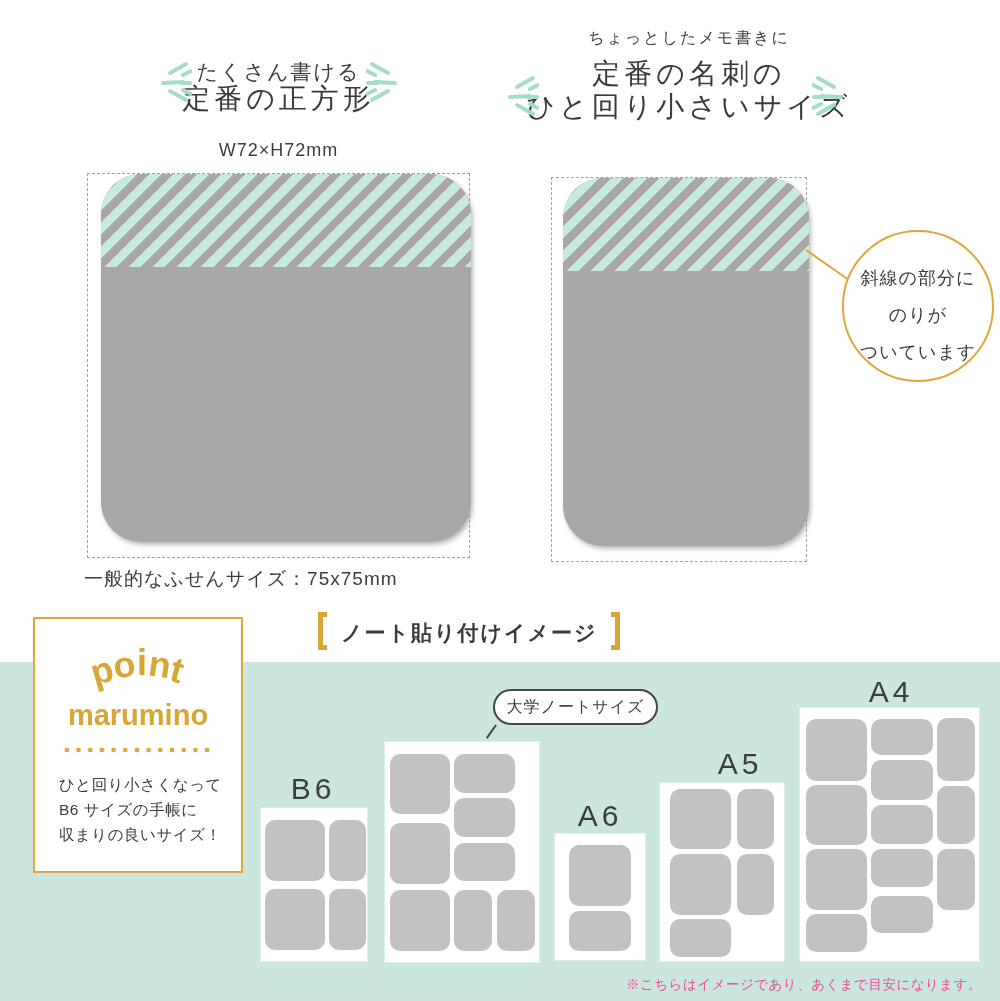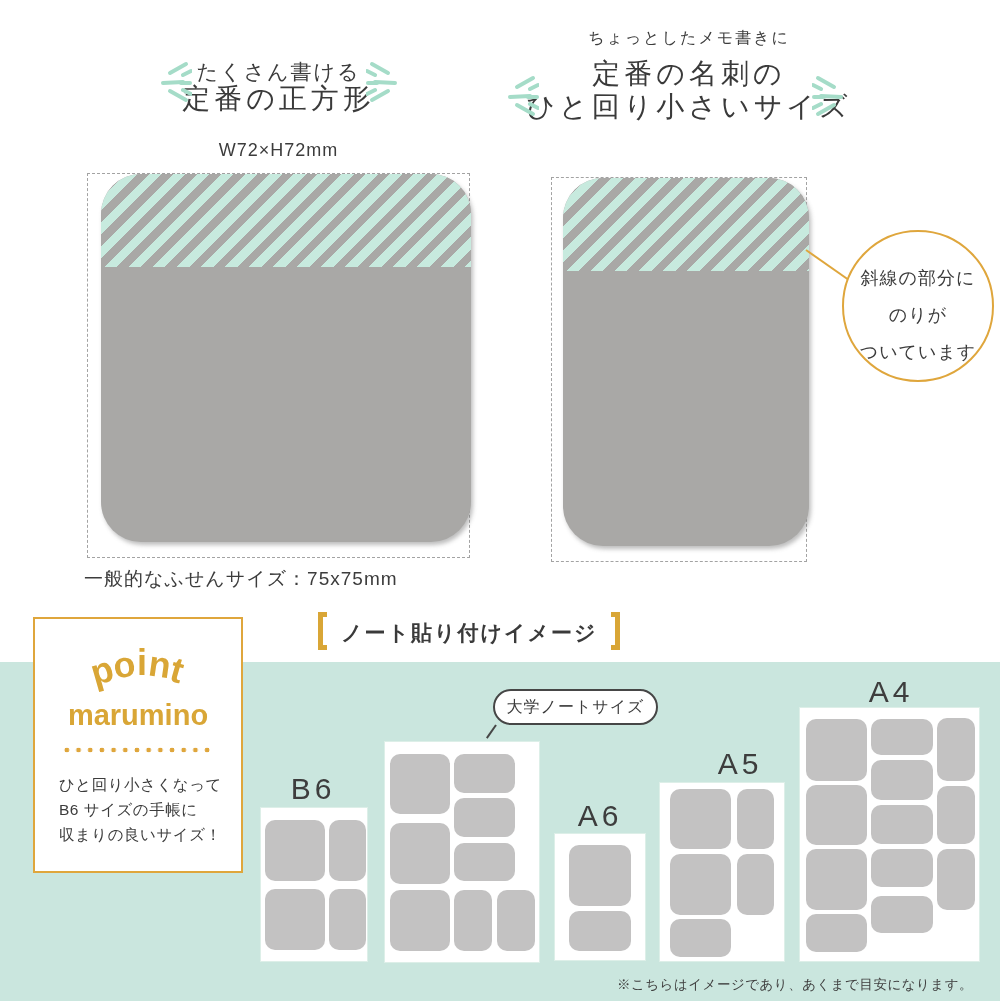--- a/index.html
+++ b/index.html
@@ -66,21 +66,21 @@
     border:2px solid #464646;border-radius:19px;box-sizing:border-box;z-index:3;
     text-align:center;line-height:32px;font-size:16px;letter-spacing:1px;color:#3c3c3c;}
   .bubble-tail{position:absolute;left:496px;top:724px;width:16px;height:2px;background:#464646;
     transform:rotate(125deg);transform-origin:left center;z-index:3;}
 
   
   .nb-label{position:absolute;transform:translateX(-50%);font-size:30px;letter-spacing:4px;color:#3d3d3d;white-space:nowrap;}
   .nb-page{position:absolute;background:#ffffff;border:1px solid #ddefe8;box-sizing:border-box;}
   .nb-note{position:absolute;background:#c3c2c2;border-radius:10px;}
 
-  .disclaimer{position:absolute;right:27px;top:976px;font-size:13.5px;letter-spacing:0.5px;color:#404040;}
+  .disclaimer{position:absolute;right:18px;top:976px;font-size:13.5px;letter-spacing:0.5px;color:#ec4899;}
 </style>
 </head>
 <body>
 
 <div class="canvas">
 
   <div class="mint-bg"></div>
 
   <section class="col col-left">
     <div class="tagline" style="top:58px;">たくさん書ける</div>

